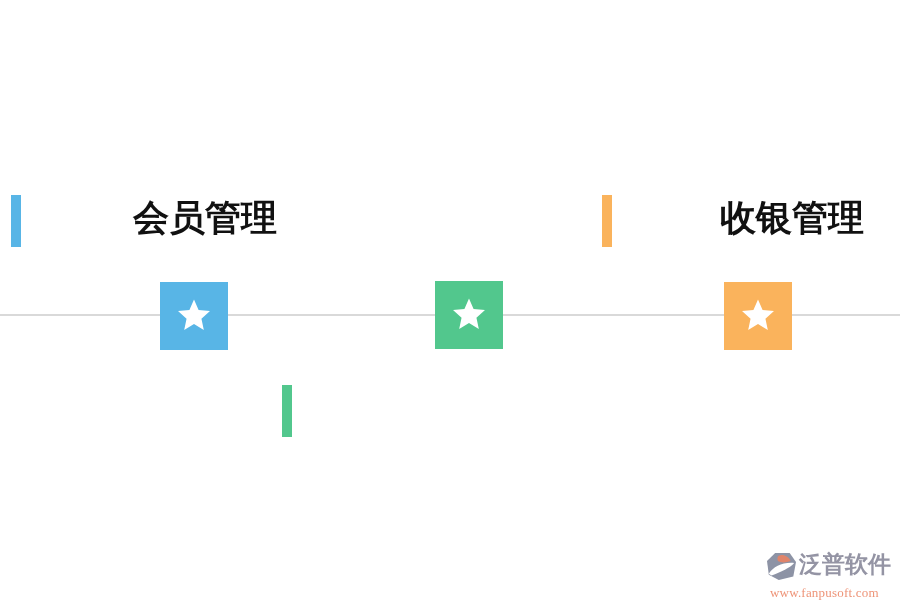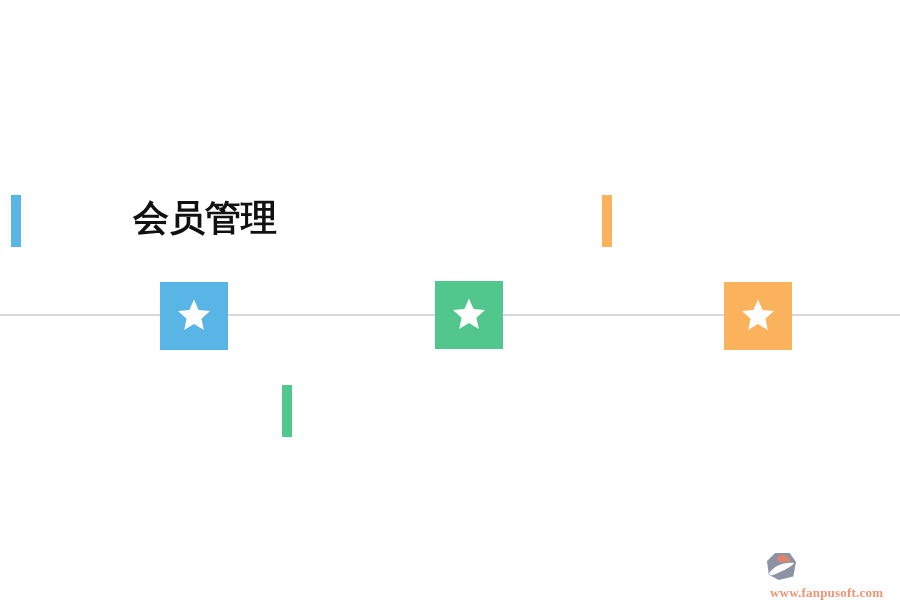--- a/index.html
+++ b/index.html
@@ -75,38 +75,39 @@
   .wm-logo { margin-right: 2px; margin-top: 1px; }
   .brand-name {
     font-size: 23px;
     font-weight: bold;
     line-height: 27px;
     white-space: nowrap;
   }
   .brand-url {
     font-family: "Liberation Serif", "DejaVu Serif", serif;
     font-size: 13px;
-    font-weight: bold;
+    font-weight: normal;
     letter-spacing: 0.2px;
     margin-top: 0px;
     margin-left: 4px;
     white-space: nowrap;
   }
 </style>
 </head>
 <body>
 
 <div class="canvas">
 
   <div class="divider" style="background-color: rgb(217, 217, 217);"></div>
 
   <div class="accent-bar bar-member" style="background-color: rgb(88, 181, 230);"></div>
   <div class="feature-label lbl-member">会员管理</div>
 
   <div class="accent-bar bar-cashier" style="background-color: rgb(250, 179, 92);"></div>
+  <div class="feature-label lbl-cashier">收银管理</div>
 
   <div class="accent-bar bar-product" style="background-color: rgb(82, 199, 141);"></div>
 
   <div class="square sq-member" style="background-color: rgb(88, 181, 230);">
     <span>
       <svg width="38" height="38" viewBox="0 0 24 24">
         <polygon fill="#ffffff" points="12,1.5 14.9,8.2 22.1,8.9 16.7,13.8 18.2,20.9 12,17.1 5.8,20.9 7.3,13.8 1.9,8.9 9.1,8.2"></polygon>
       </svg>
     </span>
   </div>
@@ -129,17 +130,18 @@
 
   <div class="watermark">
     <div class="wm-row">
       <span class="wm-logo">
         <svg width="31" height="29" viewBox="0 0 34 32">
           <path fill="#8d93a5" d="M10,1 L26,1 L33,11 L30,27 L14,31 L3,25 L1,10 Z"></path>
           <path fill="#ffffff" d="M3,24 C8,16 18,11 31,12 C27,17 16,22 6,26 Z"></path>
           <path fill="#e0846a" d="M14,4 C19,2 25,5 27,10 C22,12 16,12 13,10 C12,7 12.6,4.6 14,4 Z"></path>
         </svg>
       </span>
+      <span class="brand-name" style="color: rgb(148, 148, 164);">泛普软件</span>
     </div>
     <div class="brand-url" style="color: rgb(238, 148, 120);">www.fanpusoft.com</div>
   </div>
 
 </div>
 
 </body></html>

